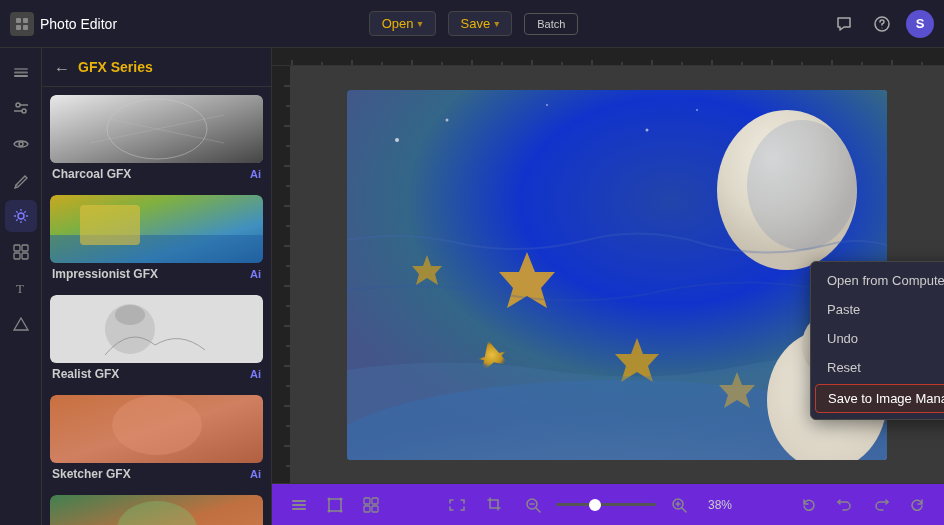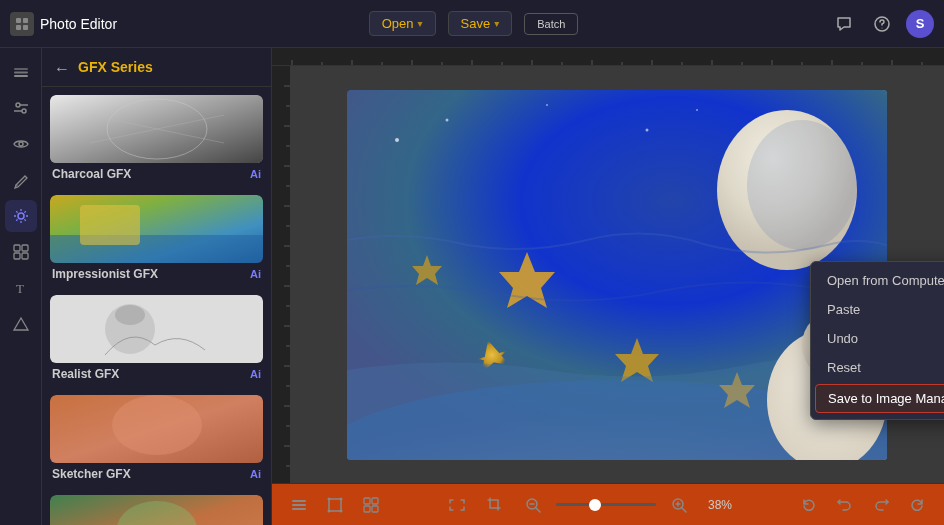--- a/index.html
+++ b/index.html
@@ -85,21 +85,21 @@
     }
     .context-menu-item {
       padding: 7px 16px; color: #ccc; font-size: 13px; cursor: pointer;
     }
     .context-menu-item.highlighted {
       background: #3a2a2e; border: 1px solid #c0392b; color: #fff; margin: 2px 4px; border-radius: 4px; padding: 6px 12px;
     }
 
     
     .bottom-bar {
-      height: 42px; background: #c2410c; border-top: 1px solid #333;
+      height: 42px; background: #6d28d9; border-top: 1px solid #333;
       display: flex; align-items: center; justify-content: space-between; padding: 0 12px;
       flex-shrink: 0;
     }
     .bottom-left { display: flex; align-items: center; gap: 6px; }
     .bottom-center { display: flex; align-items: center; gap: 8px; }
     .bottom-right { display: flex; align-items: center; gap: 6px; }
     .bottom-btn {
       width: 30px; height: 30px; background: none; border: none; color: #888;
       cursor: pointer; display: flex; align-items: center; justify-content: center;
       border-radius: 4px; font-size: 16px;

